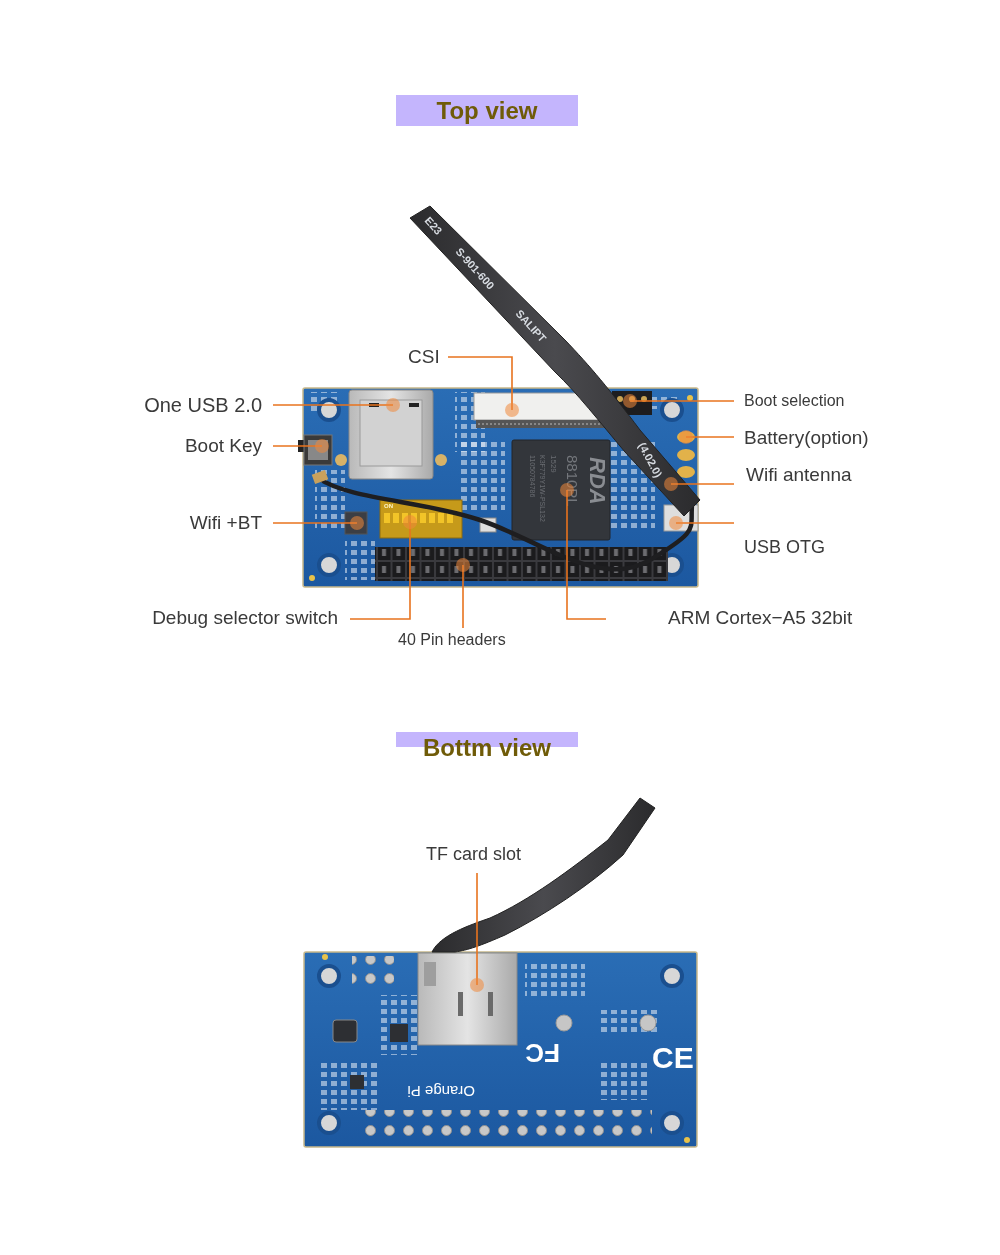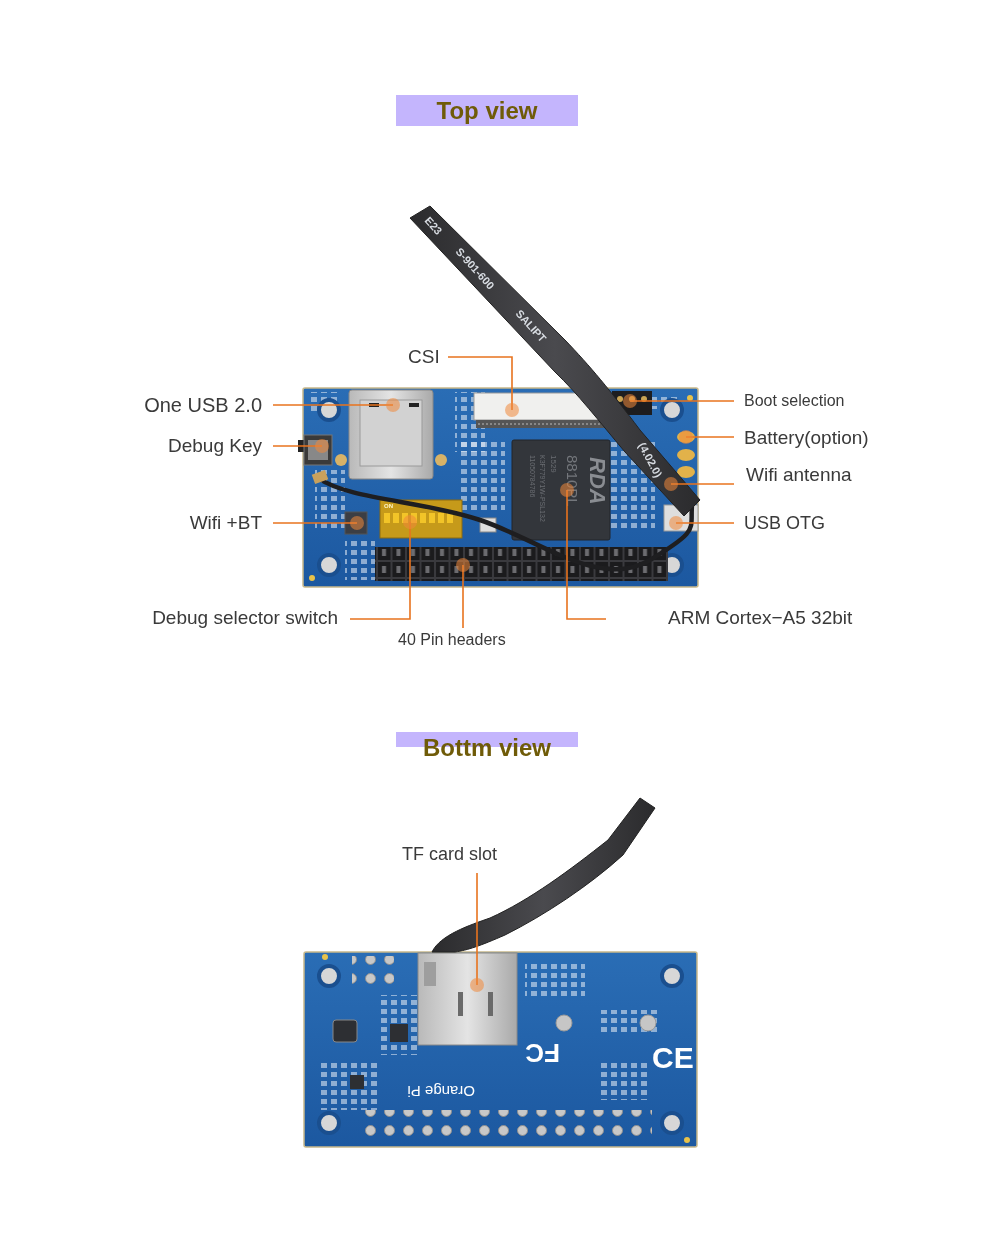--- a/index.html
+++ b/index.html
@@ -214,25 +214,25 @@
   <g>
     <path d="M432 952 C 440 935, 470 925, 490 918 C 530 900, 570 870, 608 840 L 640 798 L 655 808 L 623 855 C 590 885, 545 915, 505 935 C 480 946, 468 950, 455 952 Z" fill="url(#cable)" stroke="#222" stroke-width="1"></path>
   </g>
 
   <line x1="477" y1="873" x2="477" y2="985" stroke="#e8731e" stroke-width="1.6"></line>
   <circle cx="477" cy="985" r="7" fill="#f0883a" fill-opacity="0.55"></circle>
 </svg>
 
 <div class="label" style="left:408px; top:346px;">CSI</div>
 <div class="label right" style="left:120px; width:142px; top:394px; font-size:20px;">One USB 2.0</div>
-<div class="label right" style="left:120px; width:142px; top:435px;">Debug Key</div>
+<div class="label right" style="left:120px; width:142px; top:435px;">Boot Key</div>
 <div class="label right" style="left:120px; width:142px; top:512px;">Wifi +BT</div>
 <div class="label right" style="left:100px; width:238px; top:607px;">Debug selector switch</div>
 <div class="label" style="left:398px; top:629px; font-size:16px;">40 Pin headers</div>
 <div class="label" style="left:668px; top:607px;text-align:center;">ARM Cortex−A5 32bit</div>
 <div class="label" style="left:744px; top:390px; font-size:16px;">Boot selection</div>
 <div class="label" style="left:744px; top:427px;text-align:center;">Battery(option)</div>
 <div class="label" style="left:746px; top:464px;">Wifi antenna</div>
-<div class="label" style="left:744px; top:512px; font-size:18px;">USB OTG</div>
+<div class="label" style="left:744px; top:536px; font-size:18px;">USB OTG</div>
 
 <div class="section-title" style="left:396px; top:732px; width:182px; height:15px;">Bottm view</div>
 
-<div class="label" style="left:402px; top:843px; font-size:18px;">TF card slot</div>
+<div class="label" style="left:426px; top:843px; font-size:18px;">TF card slot</div>
 
 </body></html>

